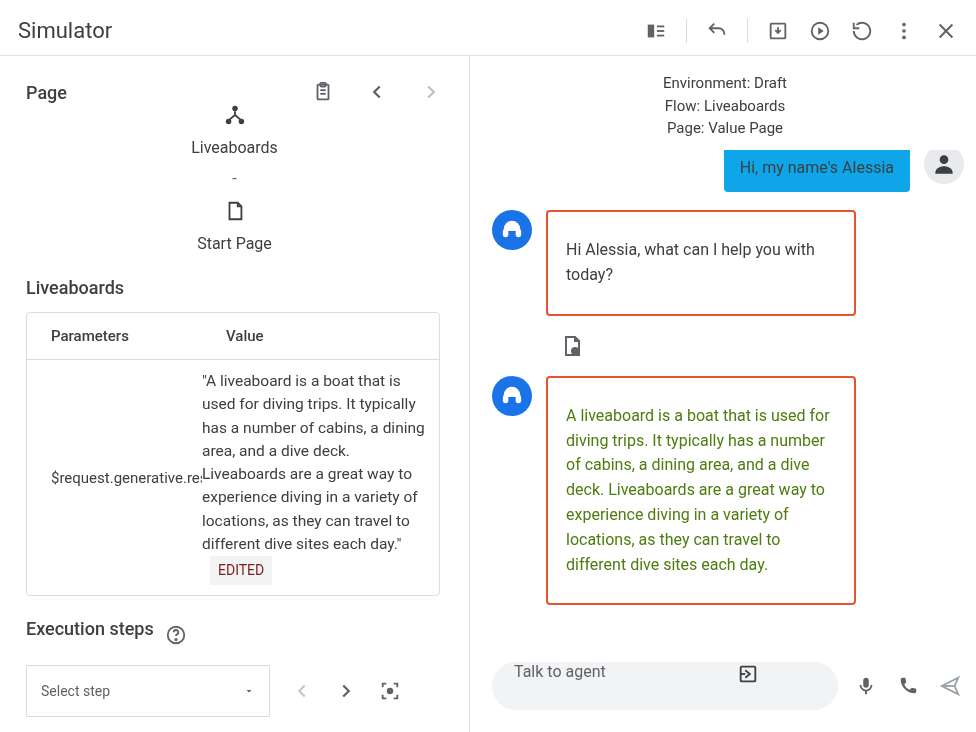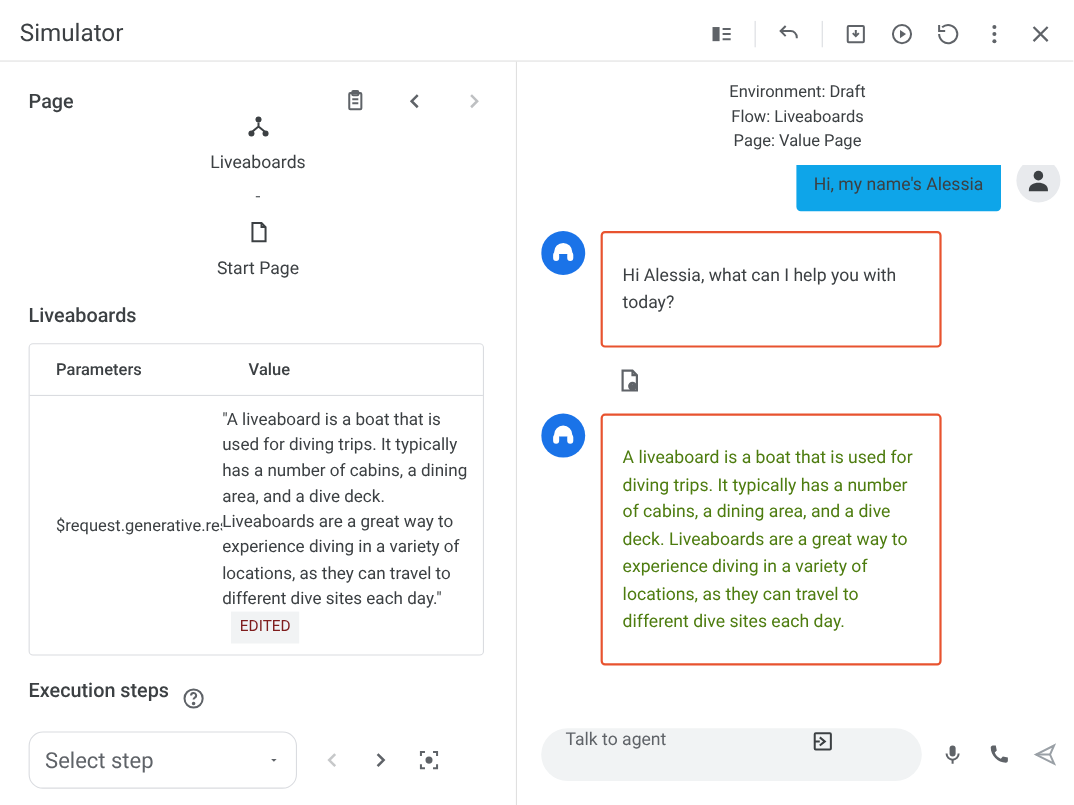--- a/index.html
+++ b/index.html
@@ -31,21 +31,21 @@
 .param-head .col-param { width: 175px; }
 .param-row { display: flex; }
 .param-row .col-param { width: 175px; padding: 12px 0 12px 24px; display: flex; align-items: center; color: #3c4043; overflow: hidden; white-space: nowrap; }
 .param-row .col-value { flex: 1; padding: 10px 14px 10px 0; color: #3c4043; line-height: 1.5; font-size: 15.5px; }
 .edited-badge { display: inline-block; background: #f1f3f4; color: #7f1d1d; padding: 4px 8px; font-size: 14px; margin-left: 8px; }
 
 .exec-row { display: flex; align-items: center; gap: 10px; margin-top: 22px; margin-bottom: 14px; }
 .exec-row .subtitle { margin-bottom: 12px; }
 
 .select-row { display: flex; align-items: center; gap: 20px; }
-.select-step { border: 1px solid #dadce0; border-radius: 13px; width: 244px; height: 52px; display: flex; align-items: center; justify-content: space-between; padding: 0 14px; color: #5f6368; font-size: 20px; cursor: pointer; }
+.select-step { border: 1px solid #dadce0; border-radius: 0; width: 244px; height: 52px; display: flex; align-items: center; justify-content: space-between; padding: 0 14px; color: #5f6368; font-size: 14px; cursor: pointer; }
 
 
 .env-info { text-align: center; font-size: 15px; color: #3c4043; line-height: 1.5; margin-bottom: 10px; padding-right: 18px; }
 
 .chat { overflow-y: auto; flex: 1; padding-right: 12px; }
 .msg-row { display: flex; align-items: flex-start; gap: 14px; margin-bottom: 18px; }
 .msg-row.user { justify-content: flex-end; }
 .msg-row.user.first { margin-top: -6px; }
 .bubble-user { background: #0ea5e9; border-radius: 4px; padding: 12px 16px; max-width: 300px; font-size: 16px; color: #3c4043; text-align: right; line-height: 1.55; }
 .user-avatar { width: 40px; height: 40px; border-radius: 50%; background: #e8eaed; display: flex; align-items: center; justify-content: center; color: #3c4043; margin-right:0; flex-shrink:0;}

